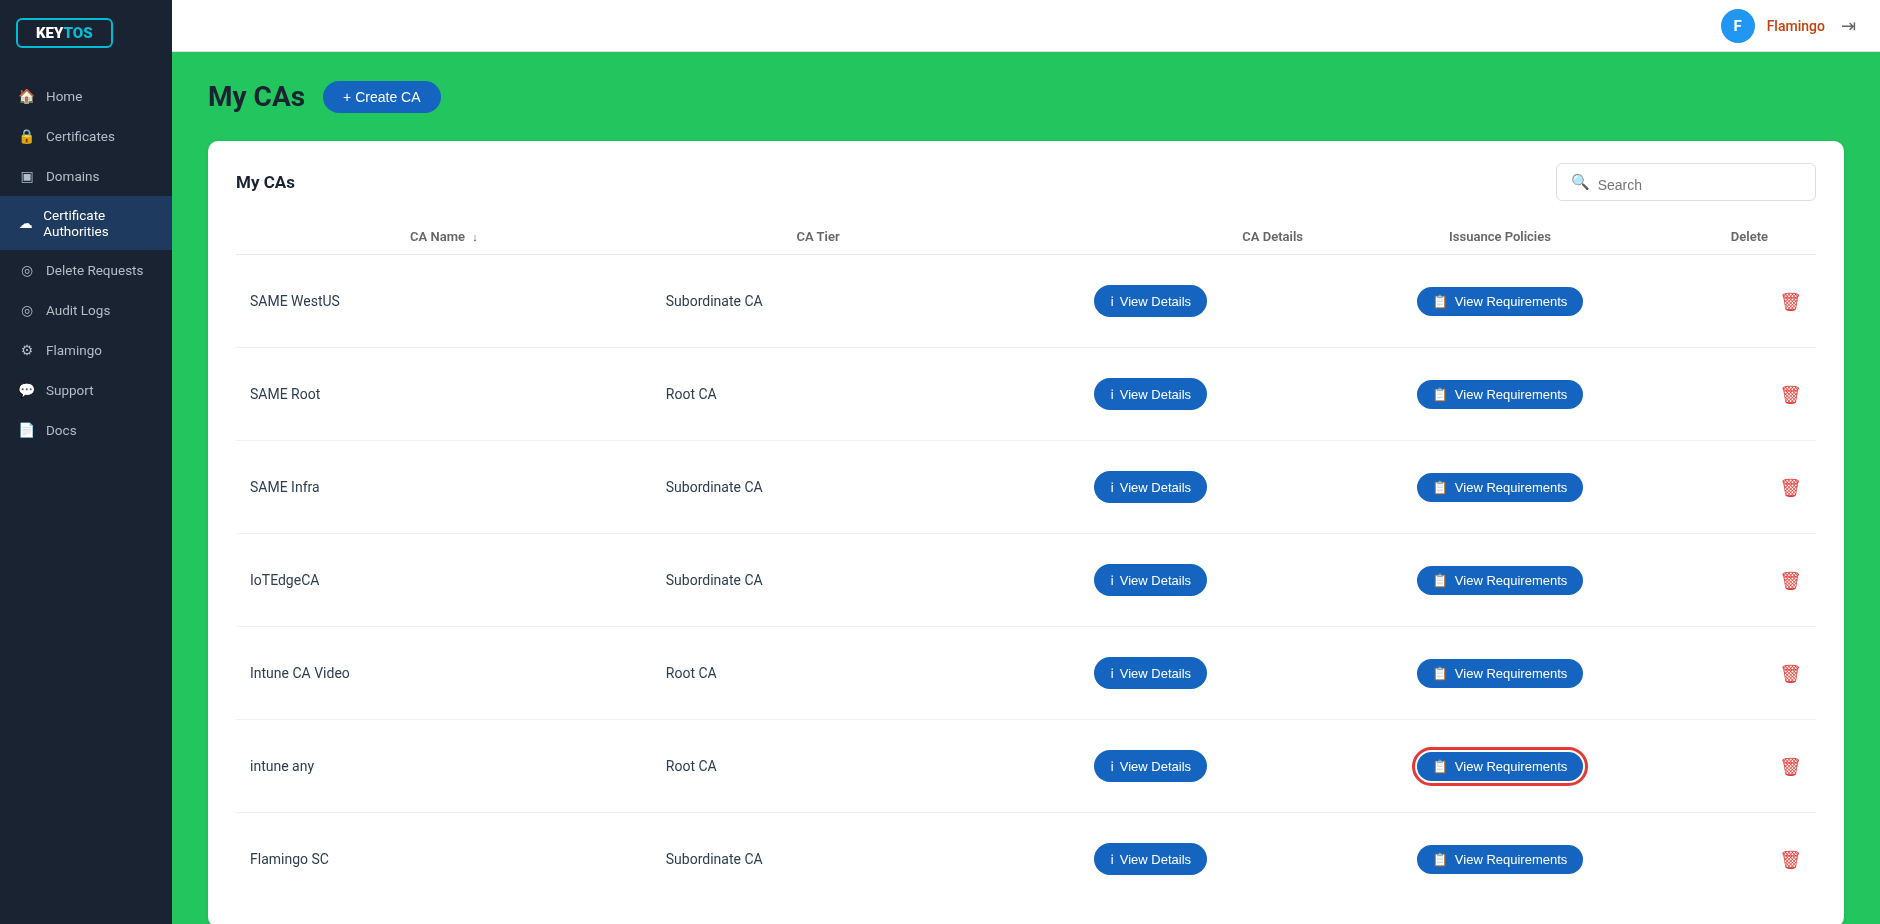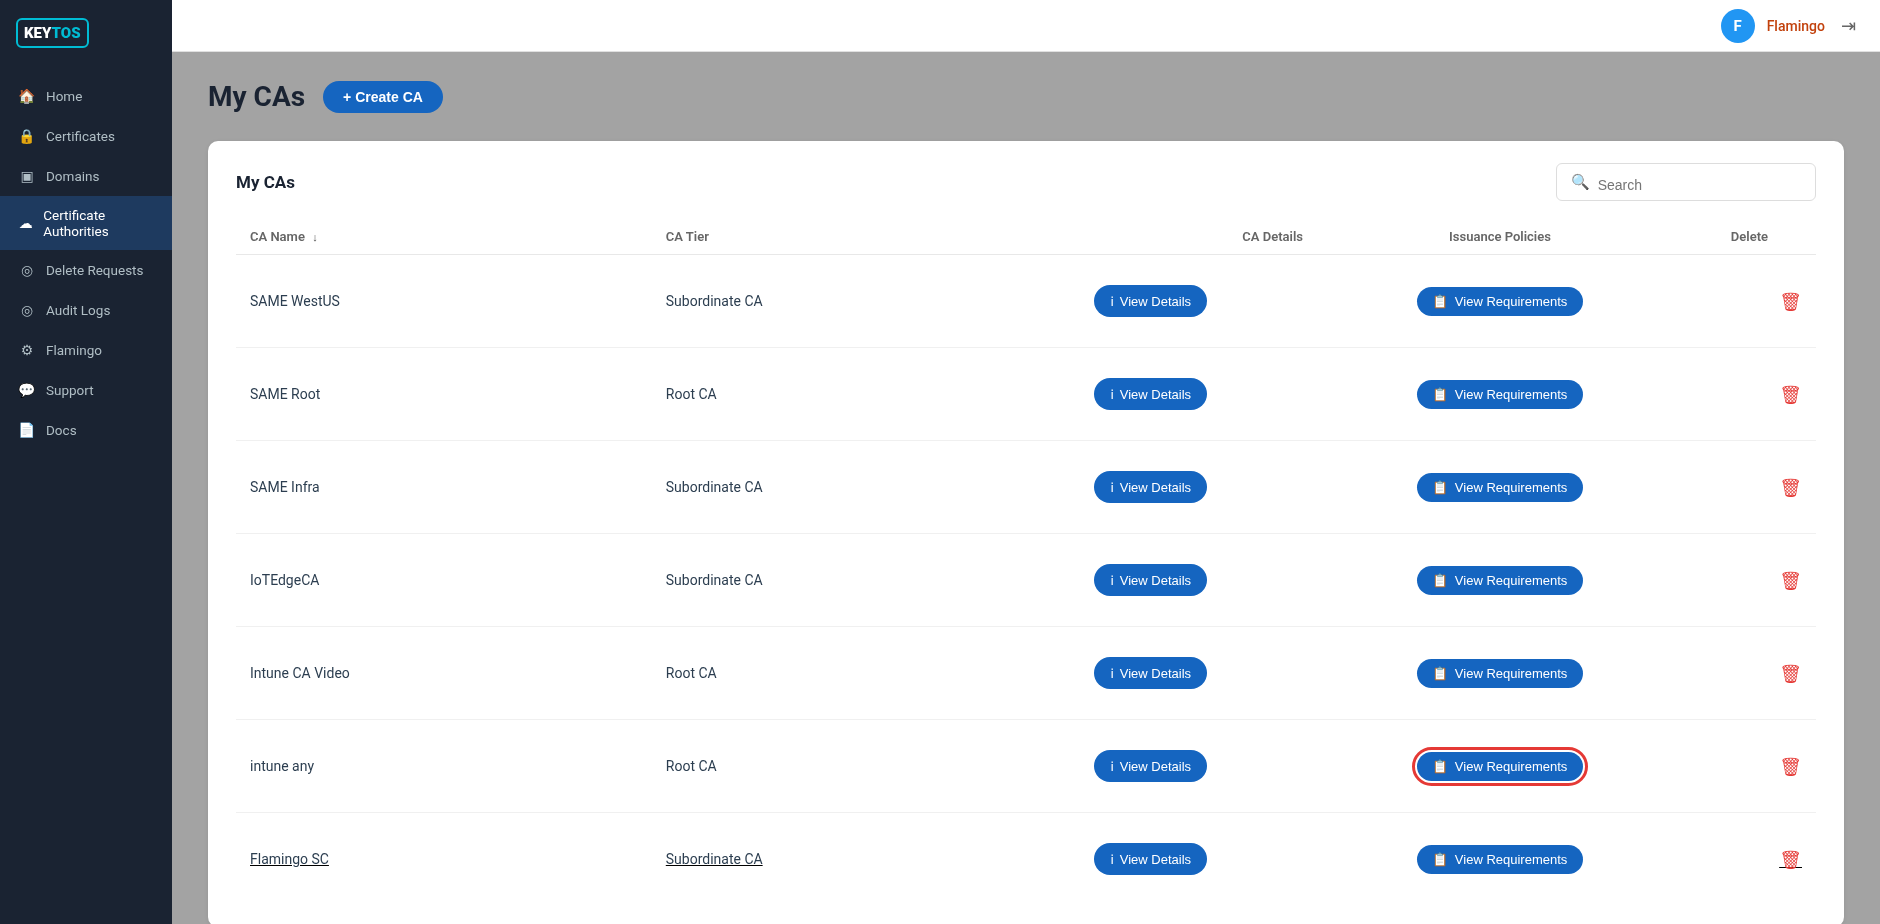--- a/index.html
+++ b/index.html
@@ -16,21 +16,21 @@
       height: 100%;
     }
     .sidebar-logo {
       padding: 18px 16px 20px;
       display: flex;
       align-items: center;
     }
     .logo-box {
       border: 2px solid #00bcd4;
       border-radius: 6px;
-      padding: 4px 6px;
+      padding: 4px 18px;
       font-weight: 900;
       font-size: 15px;
       letter-spacing: 0;
       color: #fff;
     }
     .logo-box .key { color: #fff; }
     .logo-box .tos { color: #00bcd4; }
     .sidebar-nav { flex: 1; padding: 8px 0; }
     .nav-item {
       display: flex;
@@ -82,41 +82,41 @@
       cursor: pointer;
       display: flex; align-items: center;
       padding: 4px;
     }
 
     
     .content {
       flex: 1;
       padding: 28px 36px;
       overflow-y: auto;
-      background: #a3a3a3;
+      background: #22c55e;
     }
     .page-header {
       display: flex;
       align-items: center;
       gap: 18px;
       margin-bottom: 28px;
     }
     .page-title {
       font-size: 28px;
       font-weight: 700;
       color: #1a2332;
     }
     .create-btn {
       background: #1565c0;
       color: #fff;
       border: none;
       border-radius: 22px;
       padding: 8px 20px;
       font-size: 14px;
-      font-weight: 700;
+      font-weight: 400;
       cursor: pointer;
       display: flex;
       align-items: center;
       gap: 6px;
     }
 
     
     .table-card {
       background: #fff;
       border-radius: 10px;
@@ -152,34 +152,34 @@
       color: #555;
       background: transparent;
       width: 100%;
       margin-top: 6px;
     }
 
     
     table { width: 100%; border-collapse: collapse; }
     thead tr { border-bottom: 1px solid #e8e8e8; }
     th {
-      text-align: left;
+      text-align: center;
       font-size: 13px;
       font-weight: 600;
       color: #666;
       padding: 10px 14px;
     }
     th.col-name { width: 25%; }
     th.col-tier { width: 20%; }
     th.col-details { width: 20%; text-align: right; }
     th.col-policies { width: 22%; text-align: center; }
     th.col-delete { width: 8%; text-align: center; }
 
     tbody tr { border-bottom: 1px solid #f0f0f0; }
-    tbody tr:last-child { border-bottom: none; text-decoration: underline; }
+    tbody tr:last-child { border-bottom: none; }
     td {
       padding: 30px 14px;
       font-size: 14px;
       color: #2c3e50;
     }
     td.col-details { text-align: center; }
     td.col-policies { text-align: center; }
     td.col-delete { text-align: right; }
 
     .sort-arrow { font-size: 11px; margin-left: 4px; color: #555; }

